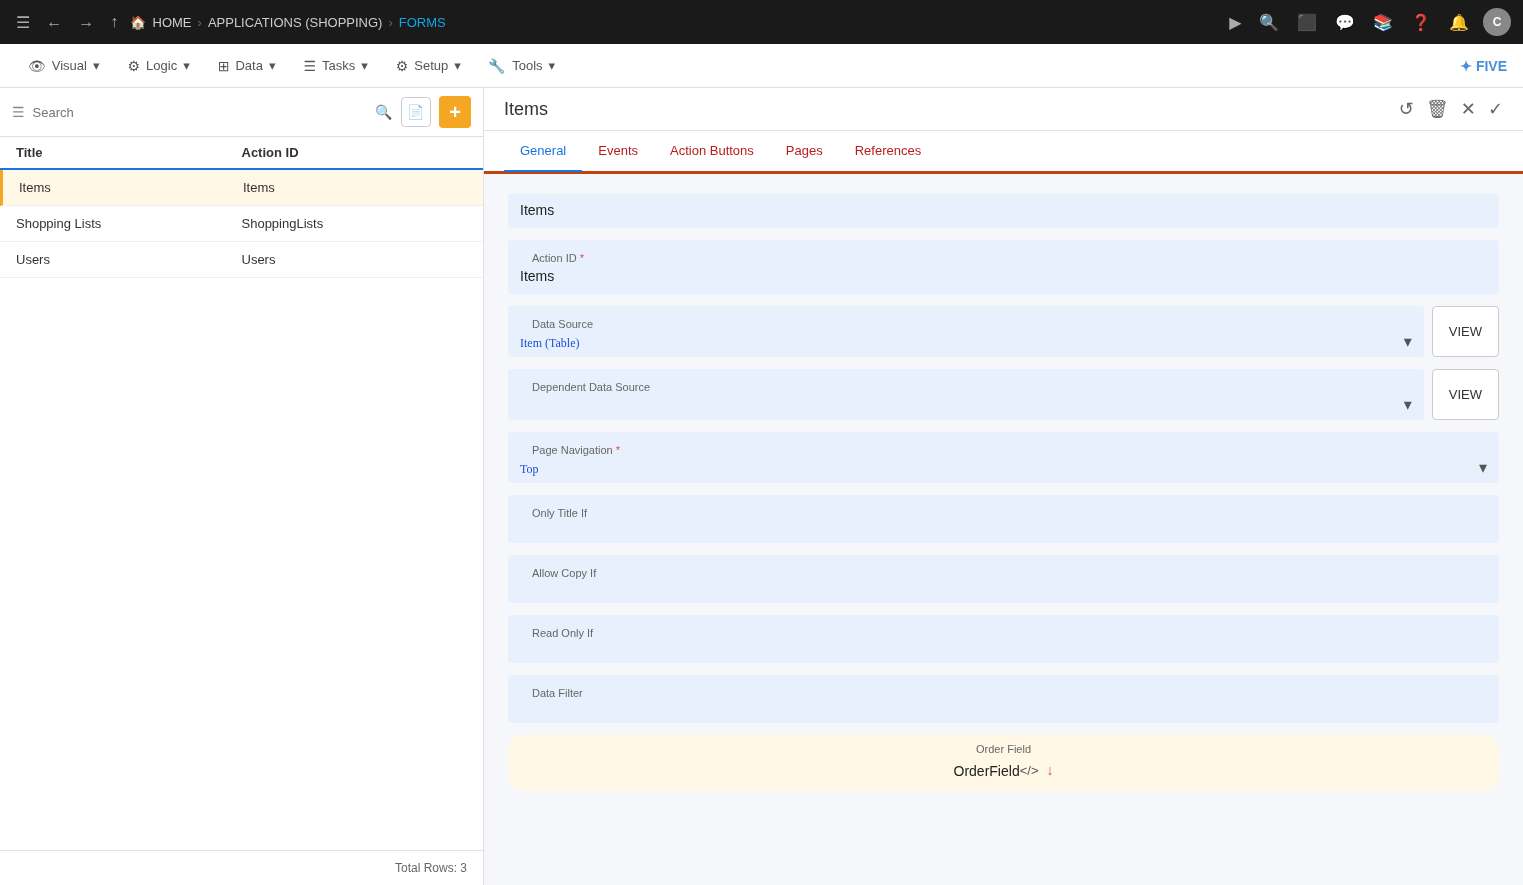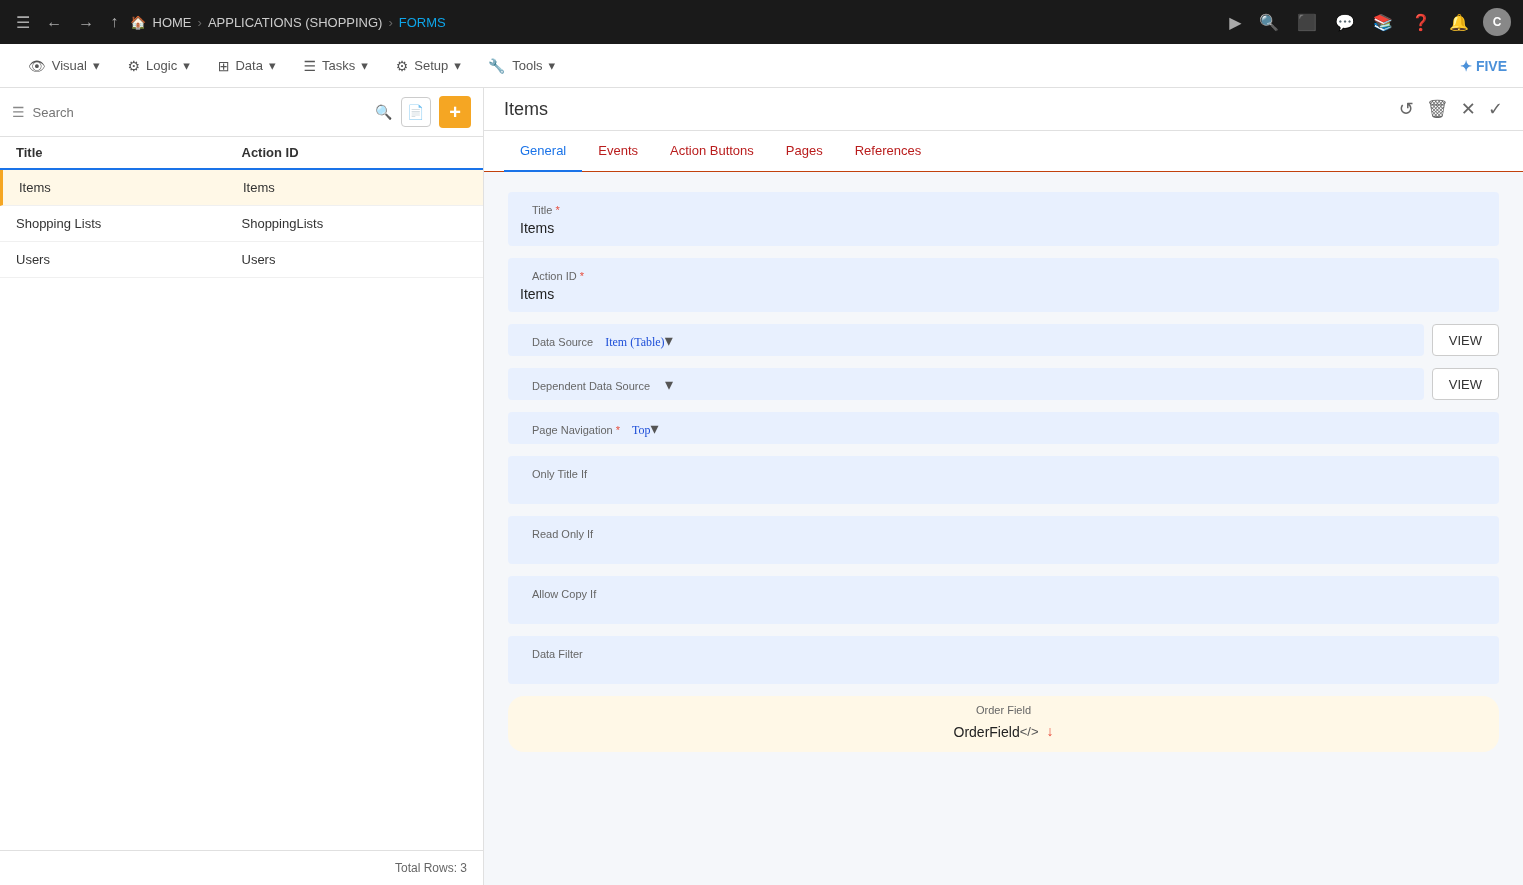--- a/index.html
+++ b/index.html
@@ -142,21 +142,21 @@
       gap: 8px;
     }
     .panel-title { font-size: 18px; font-weight: 500; color: #333; flex: 1; }
     .panel-actions { display: flex; align-items: center; gap: 12px; }
     .panel-icon-btn { color: #666; font-size: 18px; cursor: pointer; }
 
     
     .tabs {
       display: flex;
       background: #fff;
-      border-bottom: 1px solid #c2410c;
+      border-bottom: 3px solid #c2410c;
       padding: 0 20px;
     }
     .tab {
       padding: 12px 16px;
       cursor: pointer;
       font-size: 13px;
       color: #b91c1c;
       border-bottom: 2px solid transparent;
       margin-bottom: -1px;
     }
@@ -209,20 +209,21 @@
 
     .field-value { font-size: 14px; color: #222; padding-top: 2px; }
 
     .field-select {
       background: #e8f0fe;
       border: none;
       border-radius: 4px;
       padding: 6px 12px;
       width: 100%;
       display: flex;
+      flex-direction: column;
     }
 
     .select-row {
       display: flex;
       align-items: center;
     }
     .select-value { flex: 1; font-size: 12px; color: #1d4ed8; padding-top: 4px; font-family: Liberation Serif, serif; }
     .select-arrow { color: #555; font-size: 16px; cursor: pointer; }
 
     .field-with-btn {
@@ -387,21 +388,20 @@
       <div class="tab">Events</div>
       <div class="tab">Action Buttons</div>
       <div class="tab">Pages</div>
       <div class="tab">References</div>
     </div>
 
     <div class="form-content">
 
       <div class="field-group">
         <div class="field-input">
-          <span class="field-label">Title <span class="required">*</span></span>
           <span class="field-value">Items</span>
         </div>
       </div>
 
       <div class="field-group">
         <div class="field-input">
           <span class="field-label">Action ID <span class="required">*</span></span>
           <span class="field-value">Items</span>
         </div>
       </div>
@@ -443,27 +443,27 @@
       </div>
 
       <div class="field-group">
         <div class="empty-field">
           <span class="field-label">Only Title If</span>
         </div>
       </div>
 
       <div class="field-group">
         <div class="empty-field">
+          <span class="field-label">Allow Copy If</span>
+        </div>
+      </div>
+
+      <div class="field-group">
+        <div class="empty-field">
           <span class="field-label">Read Only If</span>
-        </div>
-      </div>
-
-      <div class="field-group">
-        <div class="empty-field">
-          <span class="field-label">Allow Copy If</span>
         </div>
       </div>
 
       <div class="field-group">
         <div class="empty-field">
           <span class="field-label">Data Filter</span>
         </div>
       </div>
 
       <div class="field-group">

